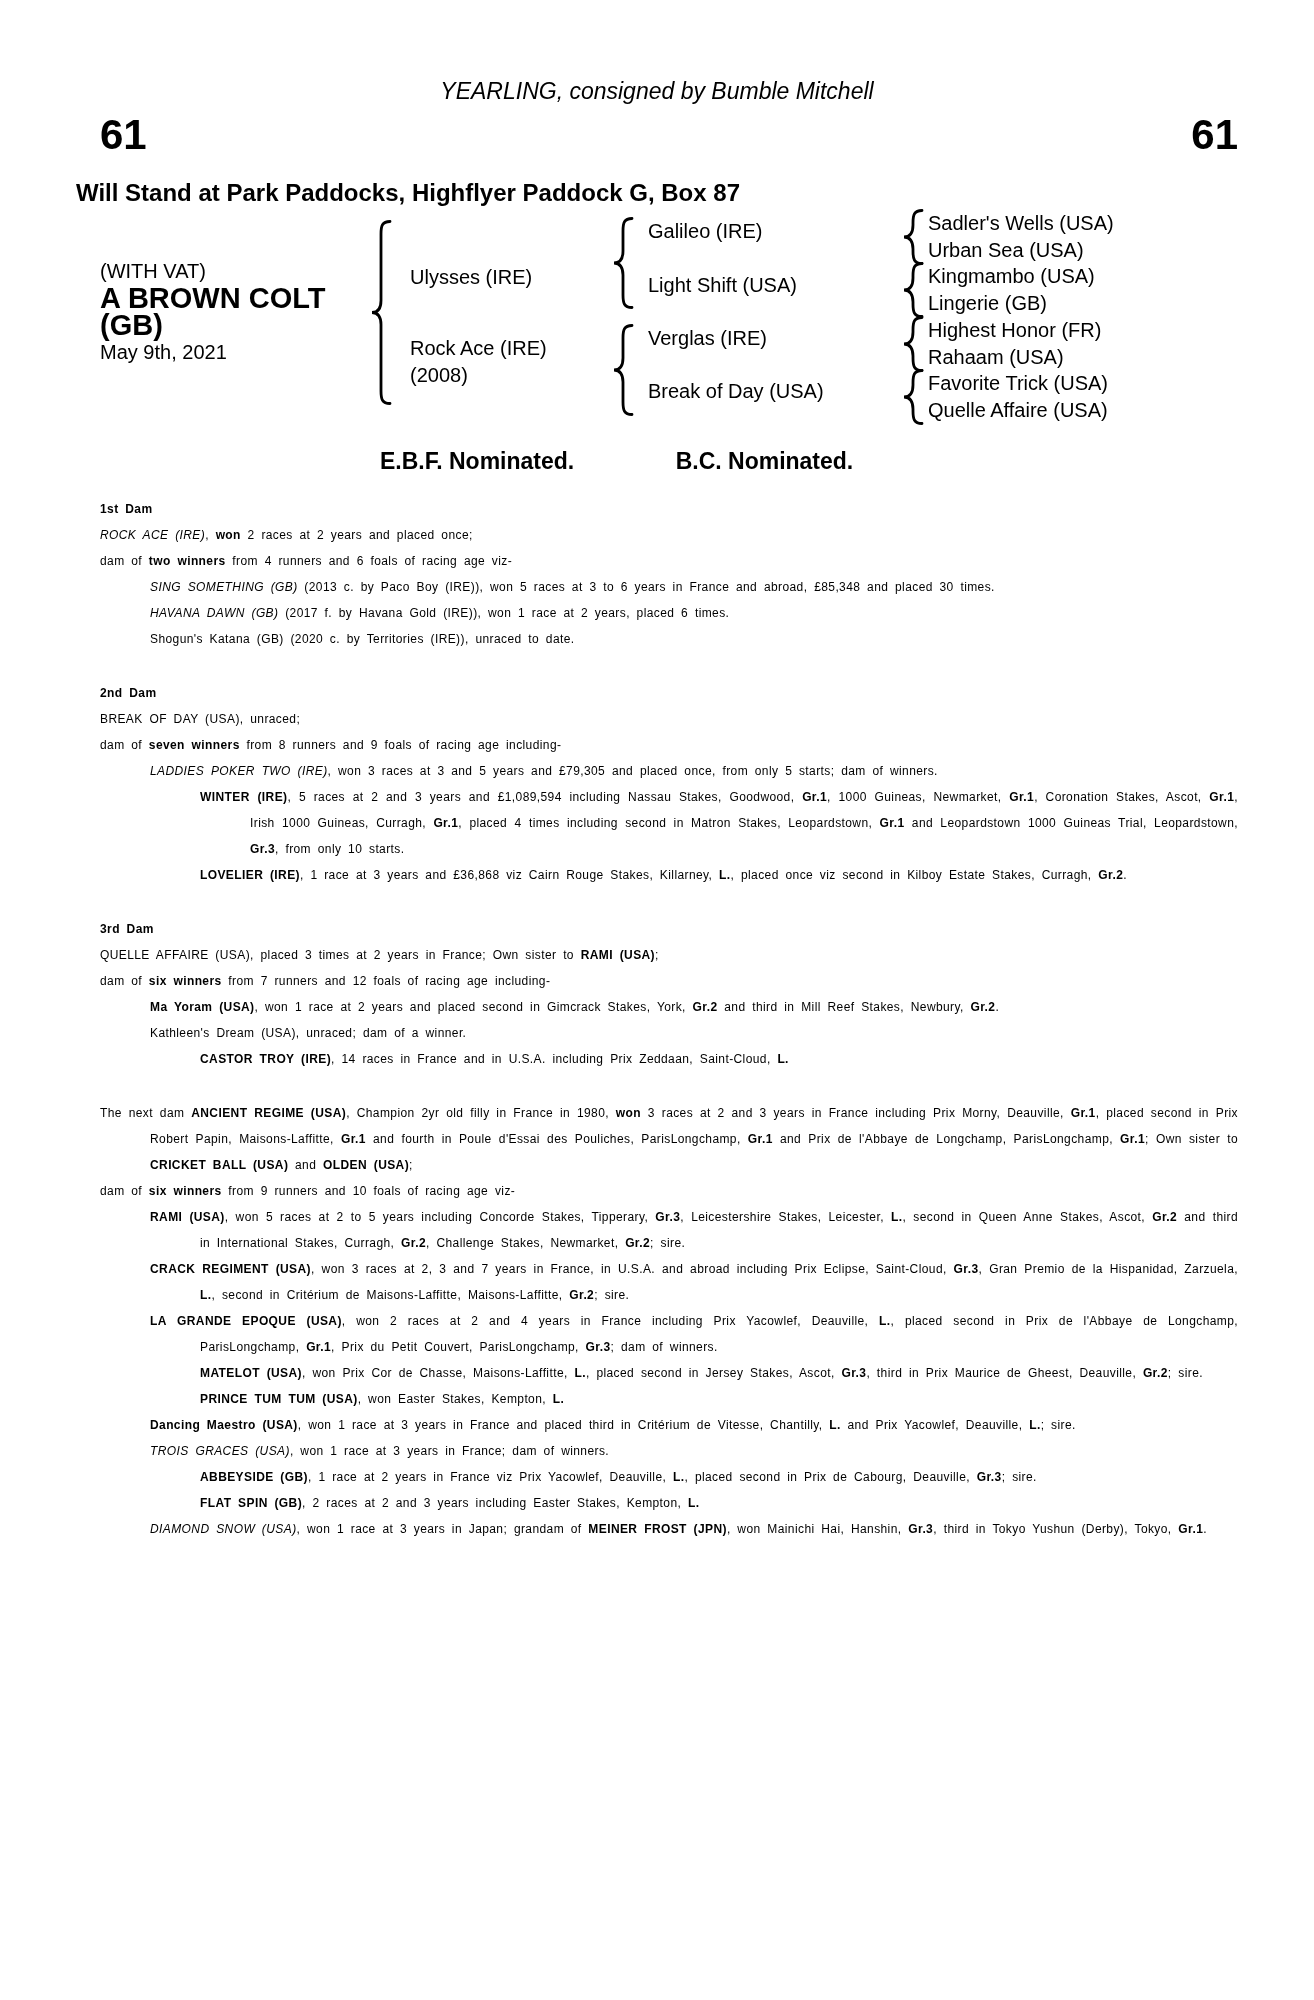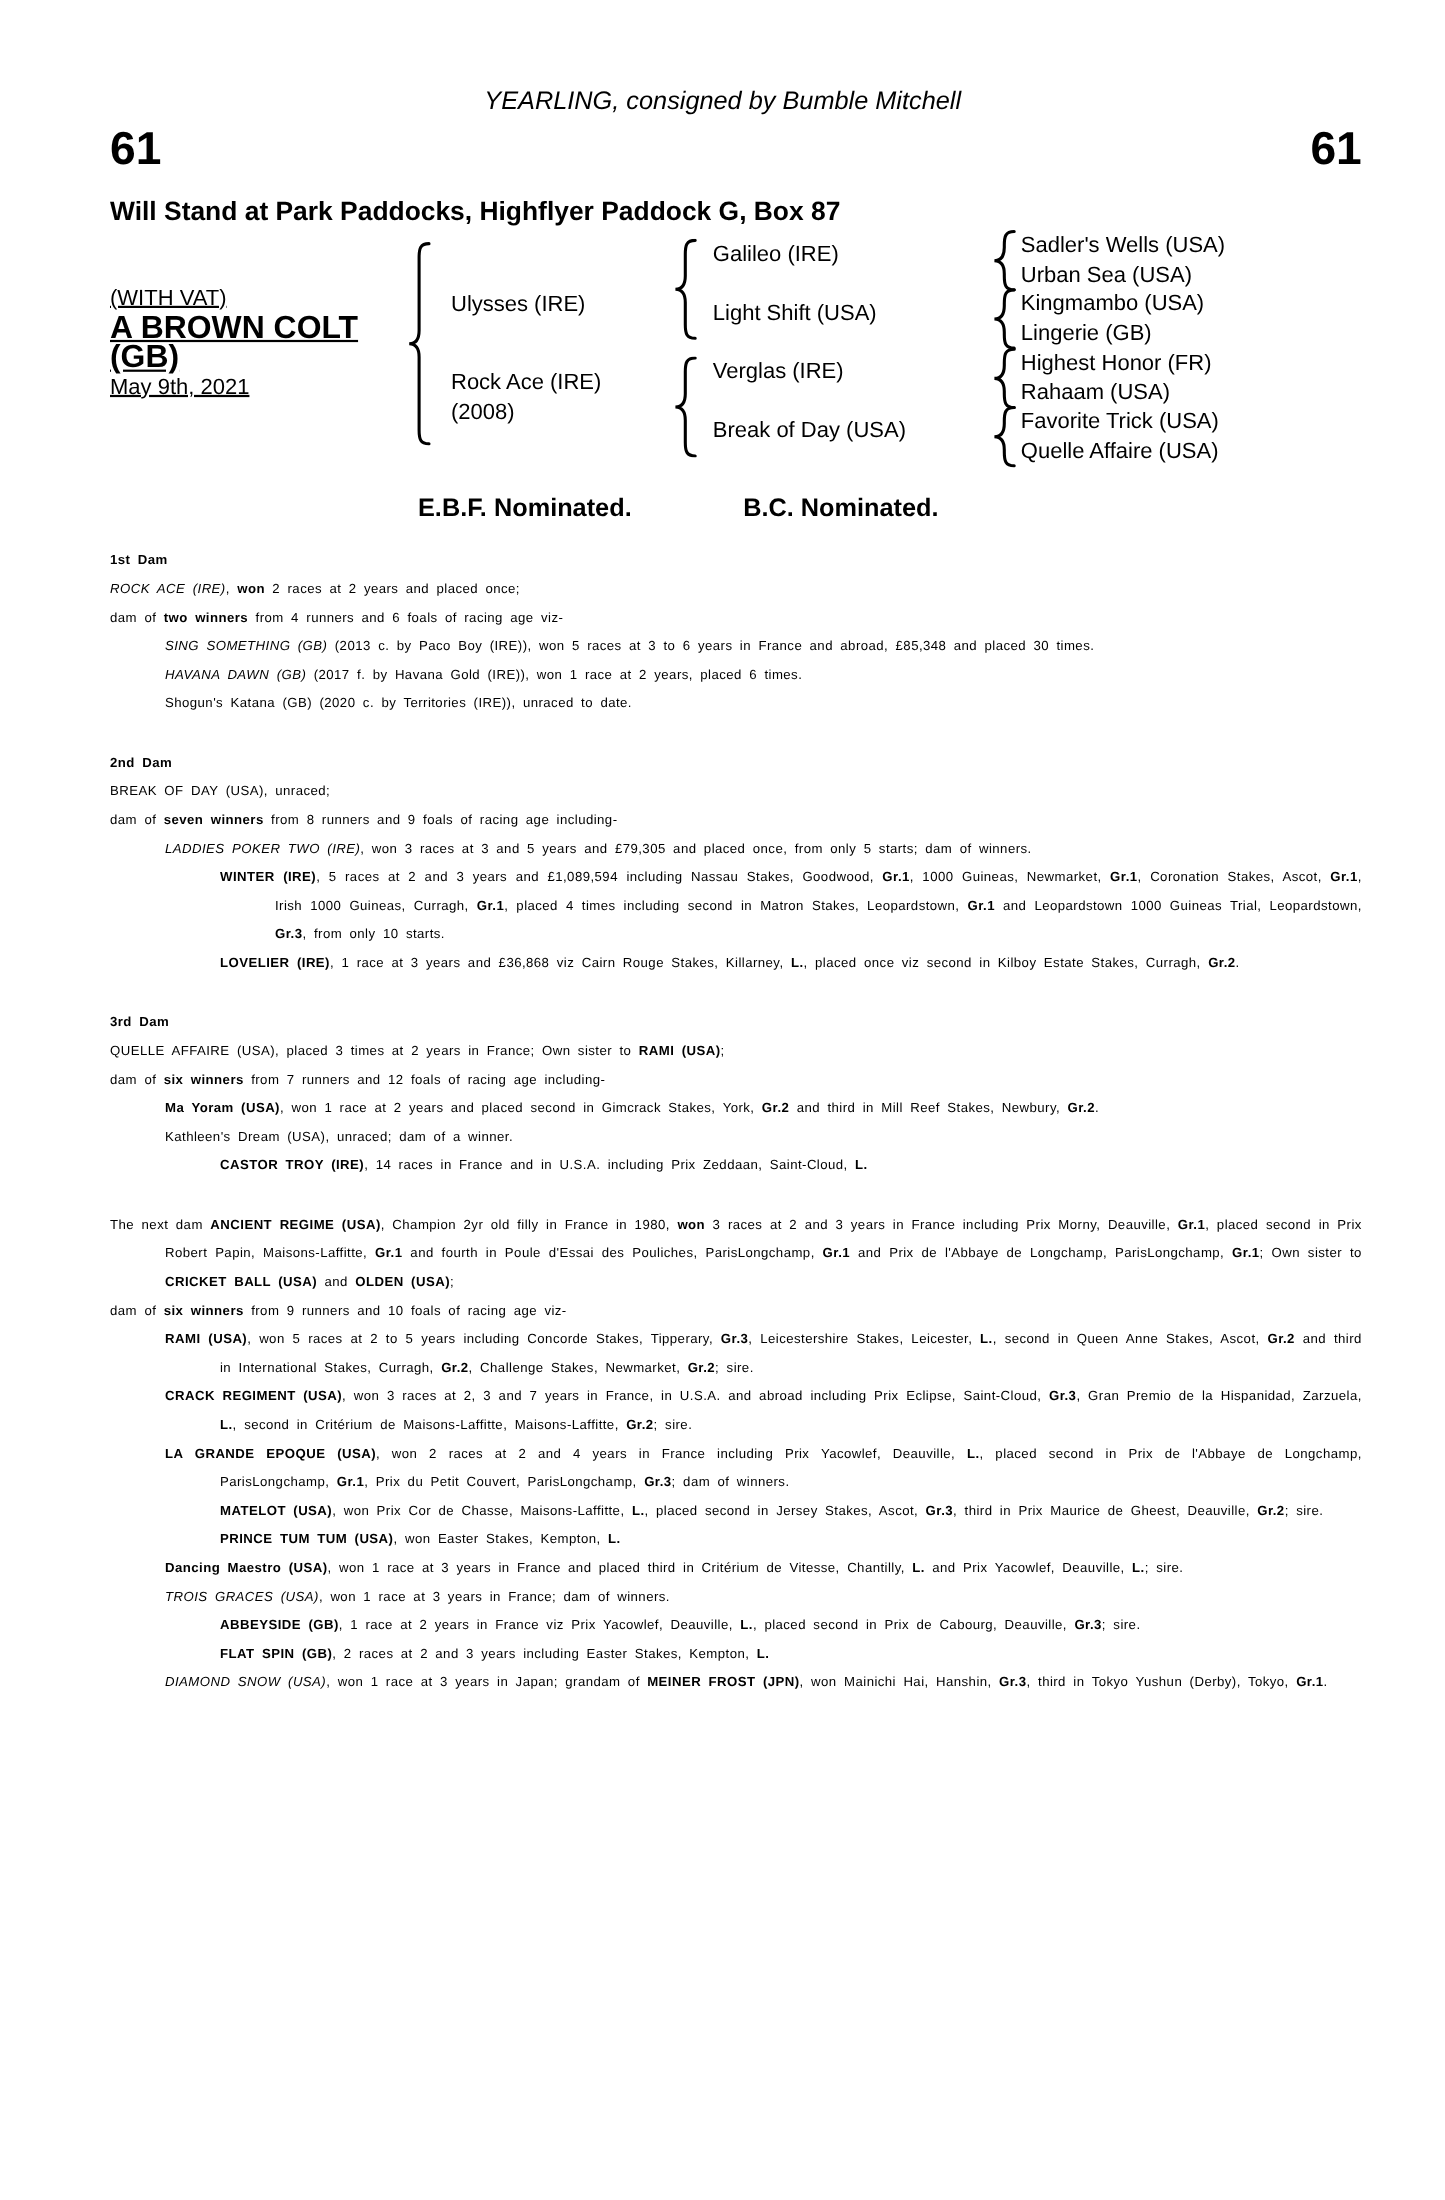--- a/index.html
+++ b/index.html
@@ -15,28 +15,28 @@
   .consignor {
     padding-top:78px; text-align:center;
     font-style:italic; font-size:23px; line-height:1.2;
   }
   .lotrow {
     display:flex; justify-content:space-between; align-items:flex-start;
     padding:0 76px 0 100px; margin-top:8px;
     font-size:42px; font-weight:bold; line-height:1;
   }
   .stand {
-    padding-left:100px; margin-top:24px;
+    padding-left:76px; margin-top:24px;
     font-weight:bold; font-size:24px; line-height:1.1;
   }
 
   
   .pedigree { position:relative; height:232px; font-size:20px; }
   .ped-col { position:absolute; line-height:27px; white-space:nowrap; }
-  .subject-col { left:100px; top:52px;text-decoration:underline; }
+  .subject-col { left:100px; top:52px; }
   .subject-name { font-weight:bold; font-size:29px; }
   .parent { position:absolute; left:410px; line-height:27px; white-space:nowrap; }
   .gp { position:absolute; left:648px; line-height:27px; white-space:nowrap; }
   .ggp-col { left:928px; top:4px; line-height:26.75px; }
   .brace { position:absolute; }
   .brace svg { display:block; }
 
   
   .nominations {
     padding-left:380px; margin-top:10px;

